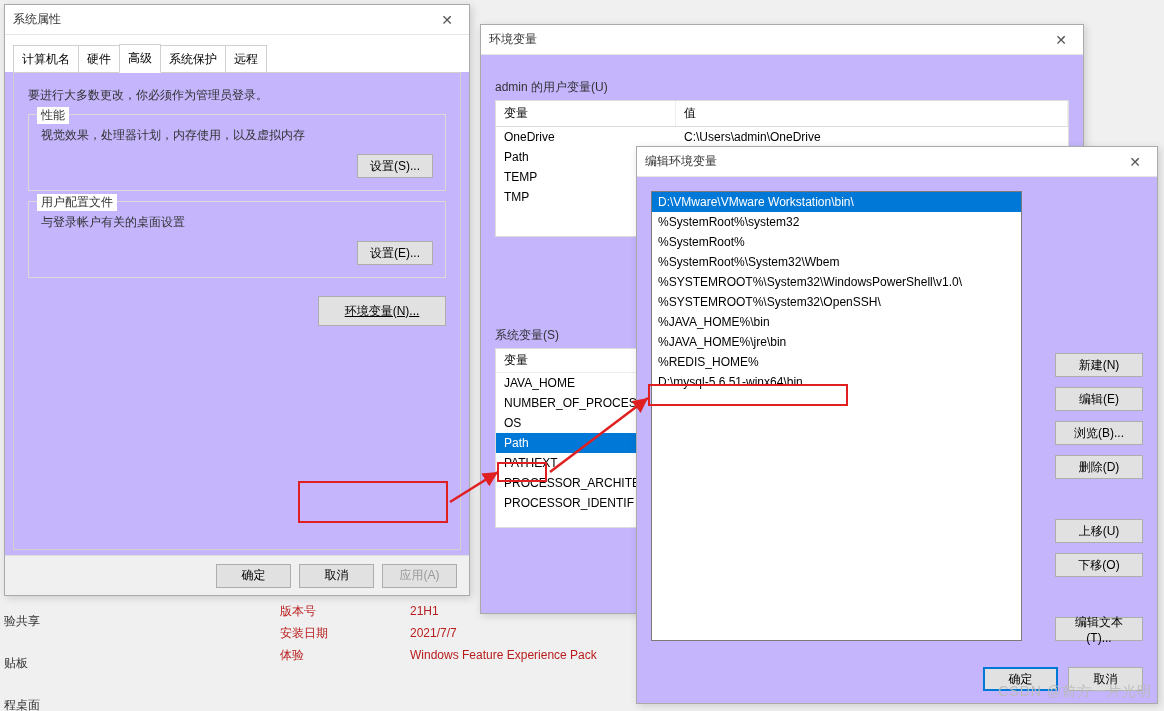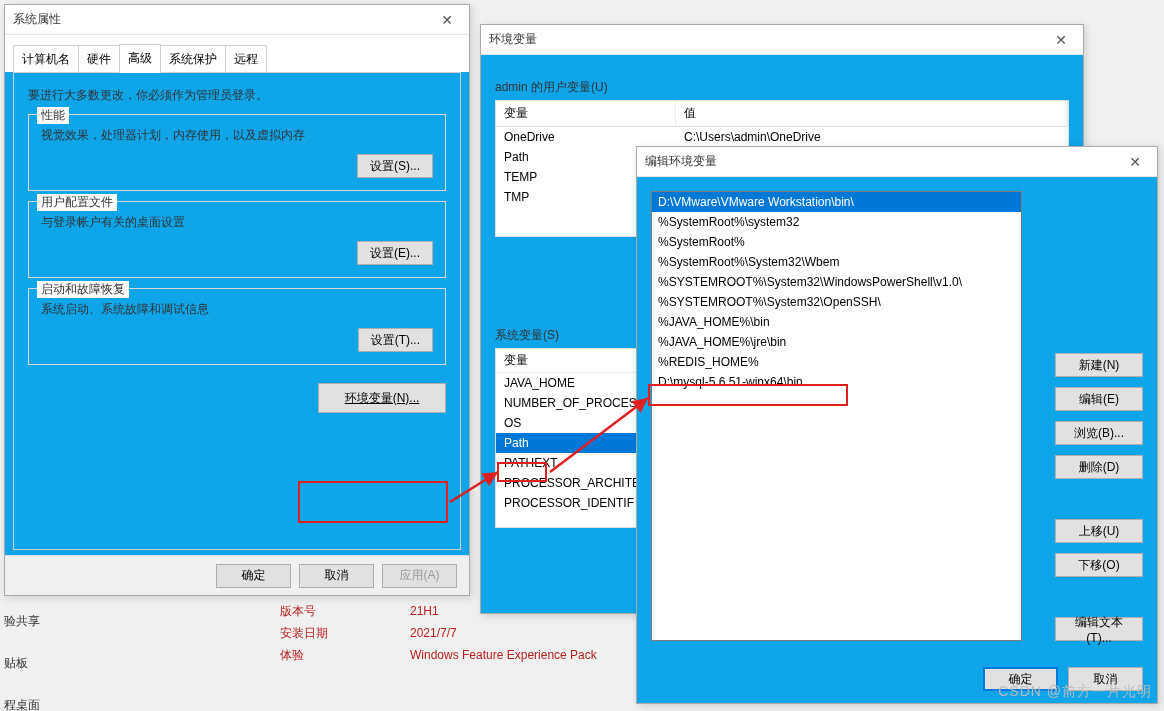--- a/index.html
+++ b/index.html
@@ -1,17 +1,17 @@
 <!DOCTYPE html>
 <html><head>
 <meta charset="utf-8">
 <style>
 *{box-sizing:border-box;font-family:"Microsoft YaHei","Segoe UI",sans-serif;font-size:12px;}
 body{margin:0;width:1164px;height:711px;background:#f0f0f0;position:relative;overflow:hidden;color:#000;}
-.dialog{position:absolute;background:#0ea5e9;border:1px solid #aaa;box-shadow:2px 2px 8px rgba(0,0,0,0.15);}
+.dialog{position:absolute;background:#c4b5fd;border:1px solid #aaa;box-shadow:2px 2px 8px rgba(0,0,0,0.15);}
 .titlebar{height:30px;display:flex;align-items:center;padding:0 8px;border-bottom:1px solid #e5e5e5;background:#fff;}
 .titlebar .title{flex:1;color:#333;}
 .titlebar .close{width:28px;text-align:center;font-size:14px;color:#555;cursor:default;}
 .tabs{display:flex;align-items:flex-end;padding:8px 8px 0 8px;background:#fff;}
 .tab{padding:5px 8px;border:1px solid #d0d0d0;border-bottom:none;background:#fff;margin-right:-1px;cursor:default;position:relative;top:1px;}
 .tab.active{border-bottom:1px solid #fff;z-index:2;}
 .tabpanel{border:1px solid #d0d0d0;margin:0 8px 8px 8px;padding:14px;}
 .groupbox{border:1px solid #d9d9d9;padding:12px 12px 12px 12px;margin-top:10px;position:relative;}
 .groupbox .legend{position:absolute;top:-8px;left:8px;background:#fff;padding:0 4px;color:#333;}
 .desc{color:#333;margin-bottom:8px;}
@@ -77,27 +77,20 @@
     </div>
 
     <div class="groupbox">
       <span class="legend">用户配置文件</span>
       <div class="desc">与登录帐户有关的桌面设置</div>
       <div class="btnrow">
           <button class="btn">设置(E)...</button>
         </div>
     </div>
 
-    <div class="groupbox">
-      <span class="legend">启动和故障恢复</span>
-      <div class="desc">系统启动、系统故障和调试信息</div>
-      <div class="btnrow">
-          <button class="btn">设置(T)...</button>
-        </div>
-    </div>
 
     <div class="btnrow" style="margin-top:18px;text-decoration:underline;">
         <button class="btn" style="width:128px;height:30px;">环境变量(N)...</button>
       </div>
   </div>
   <div class="footer">
     <button class="btn">确定</button>
     <button class="btn">取消</button>
     <button class="btn" style="color:#999">应用(A)</button>
   </div>

